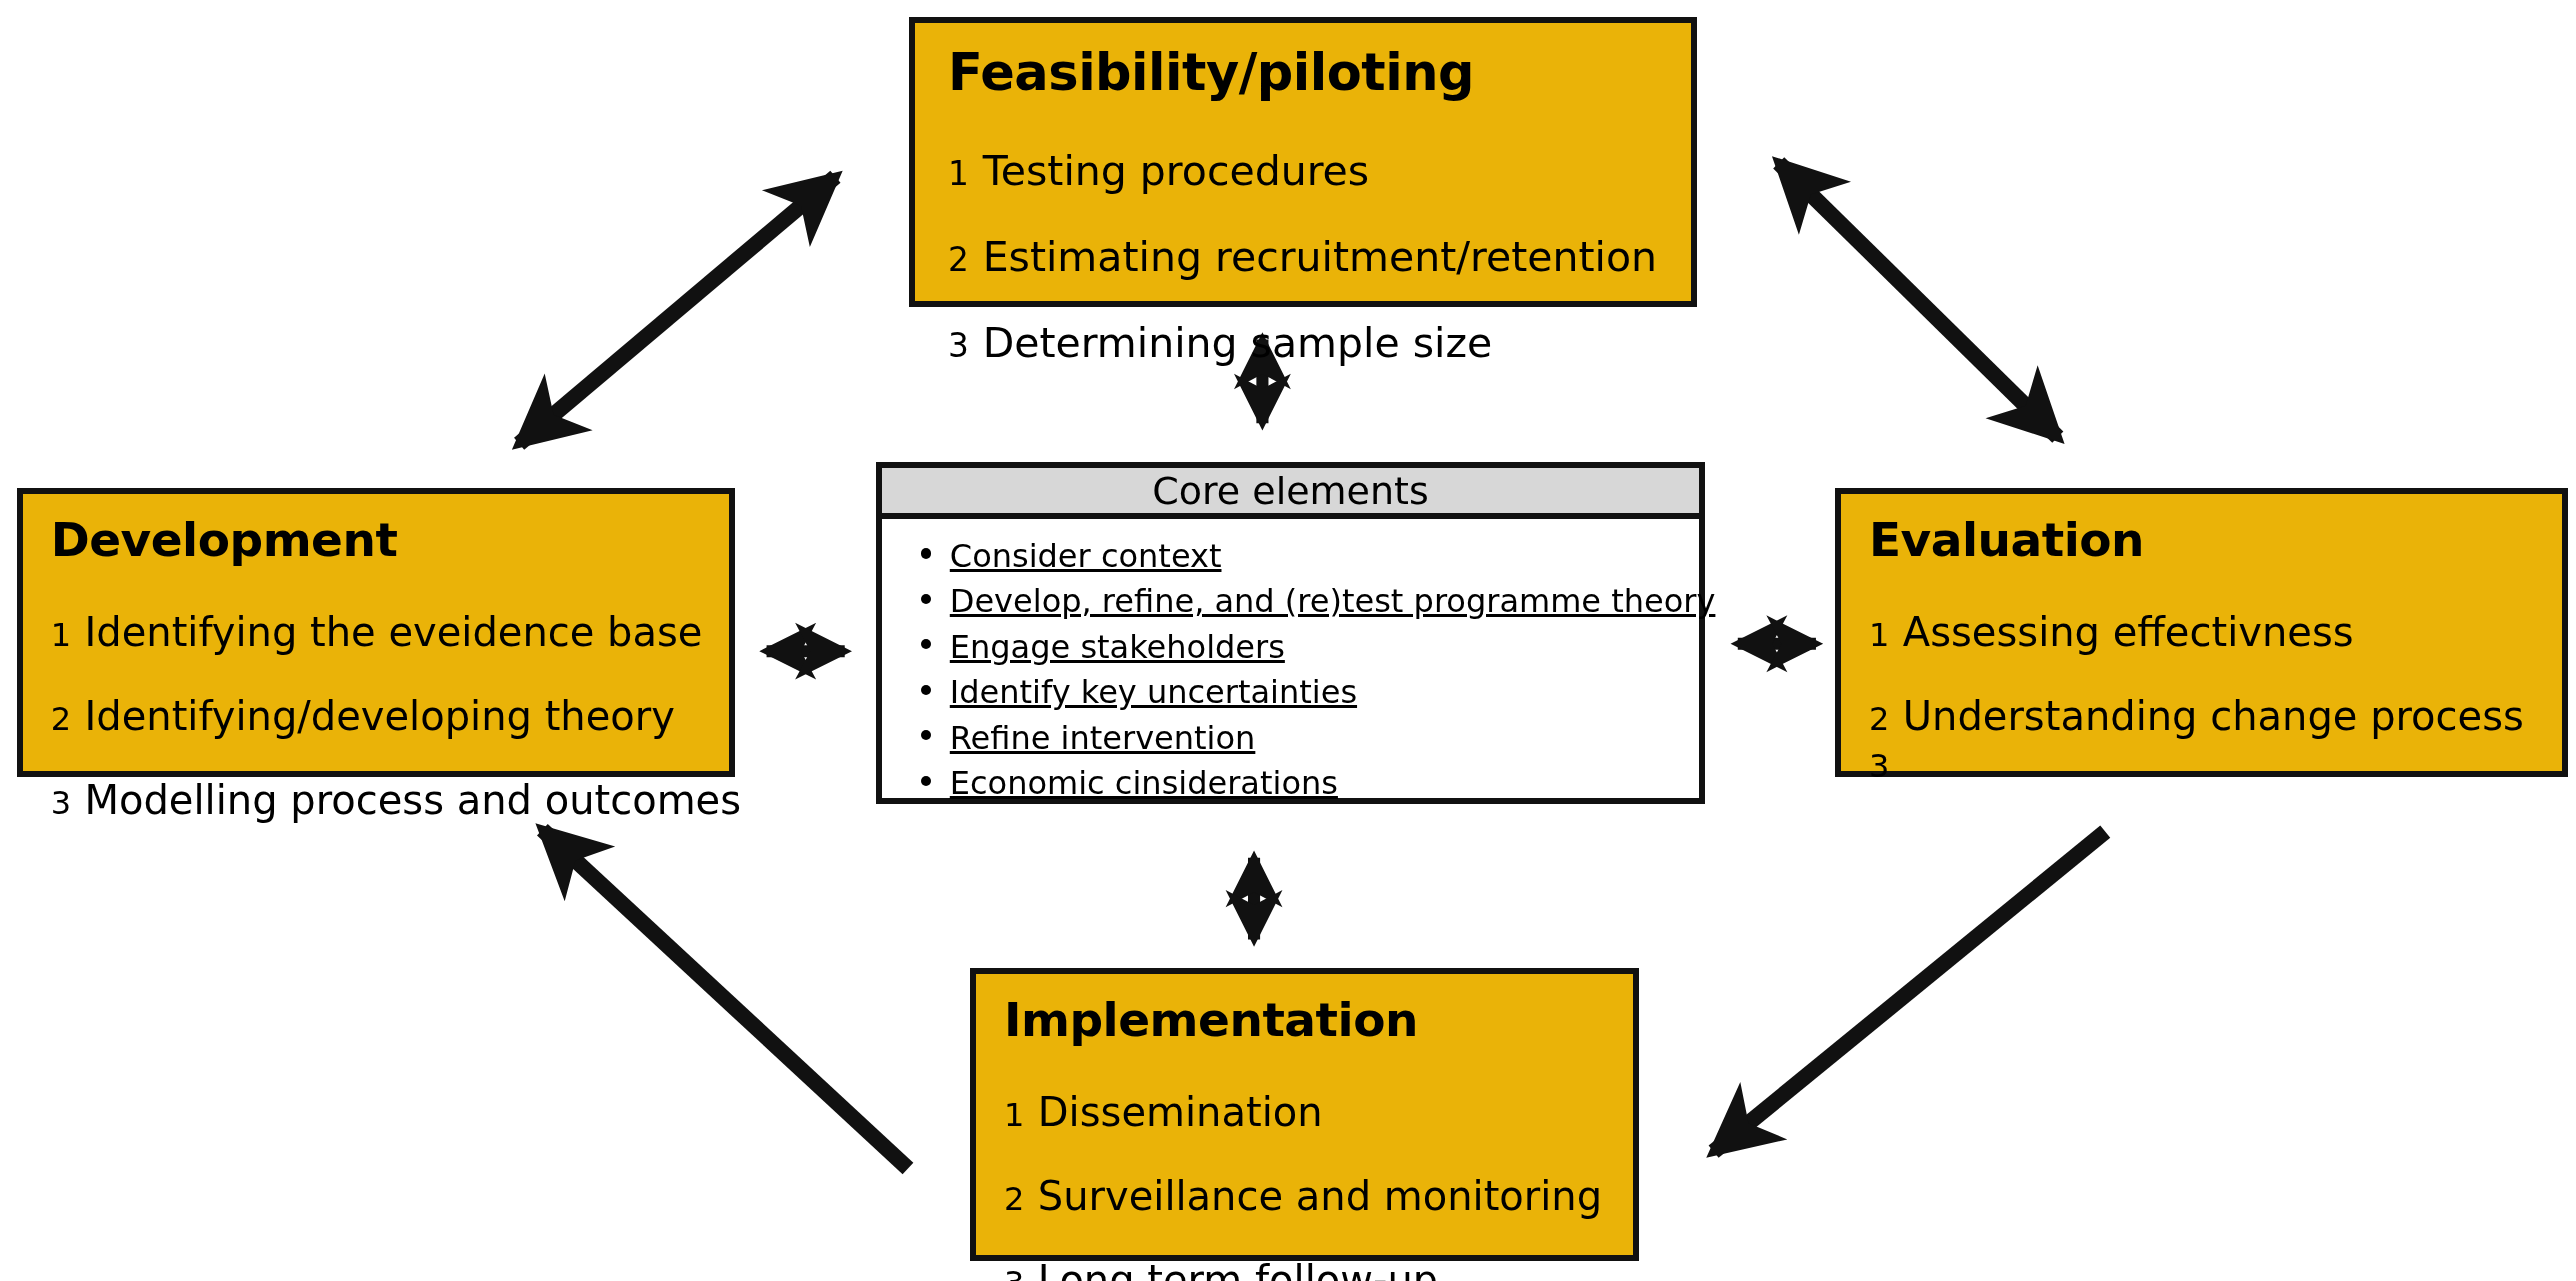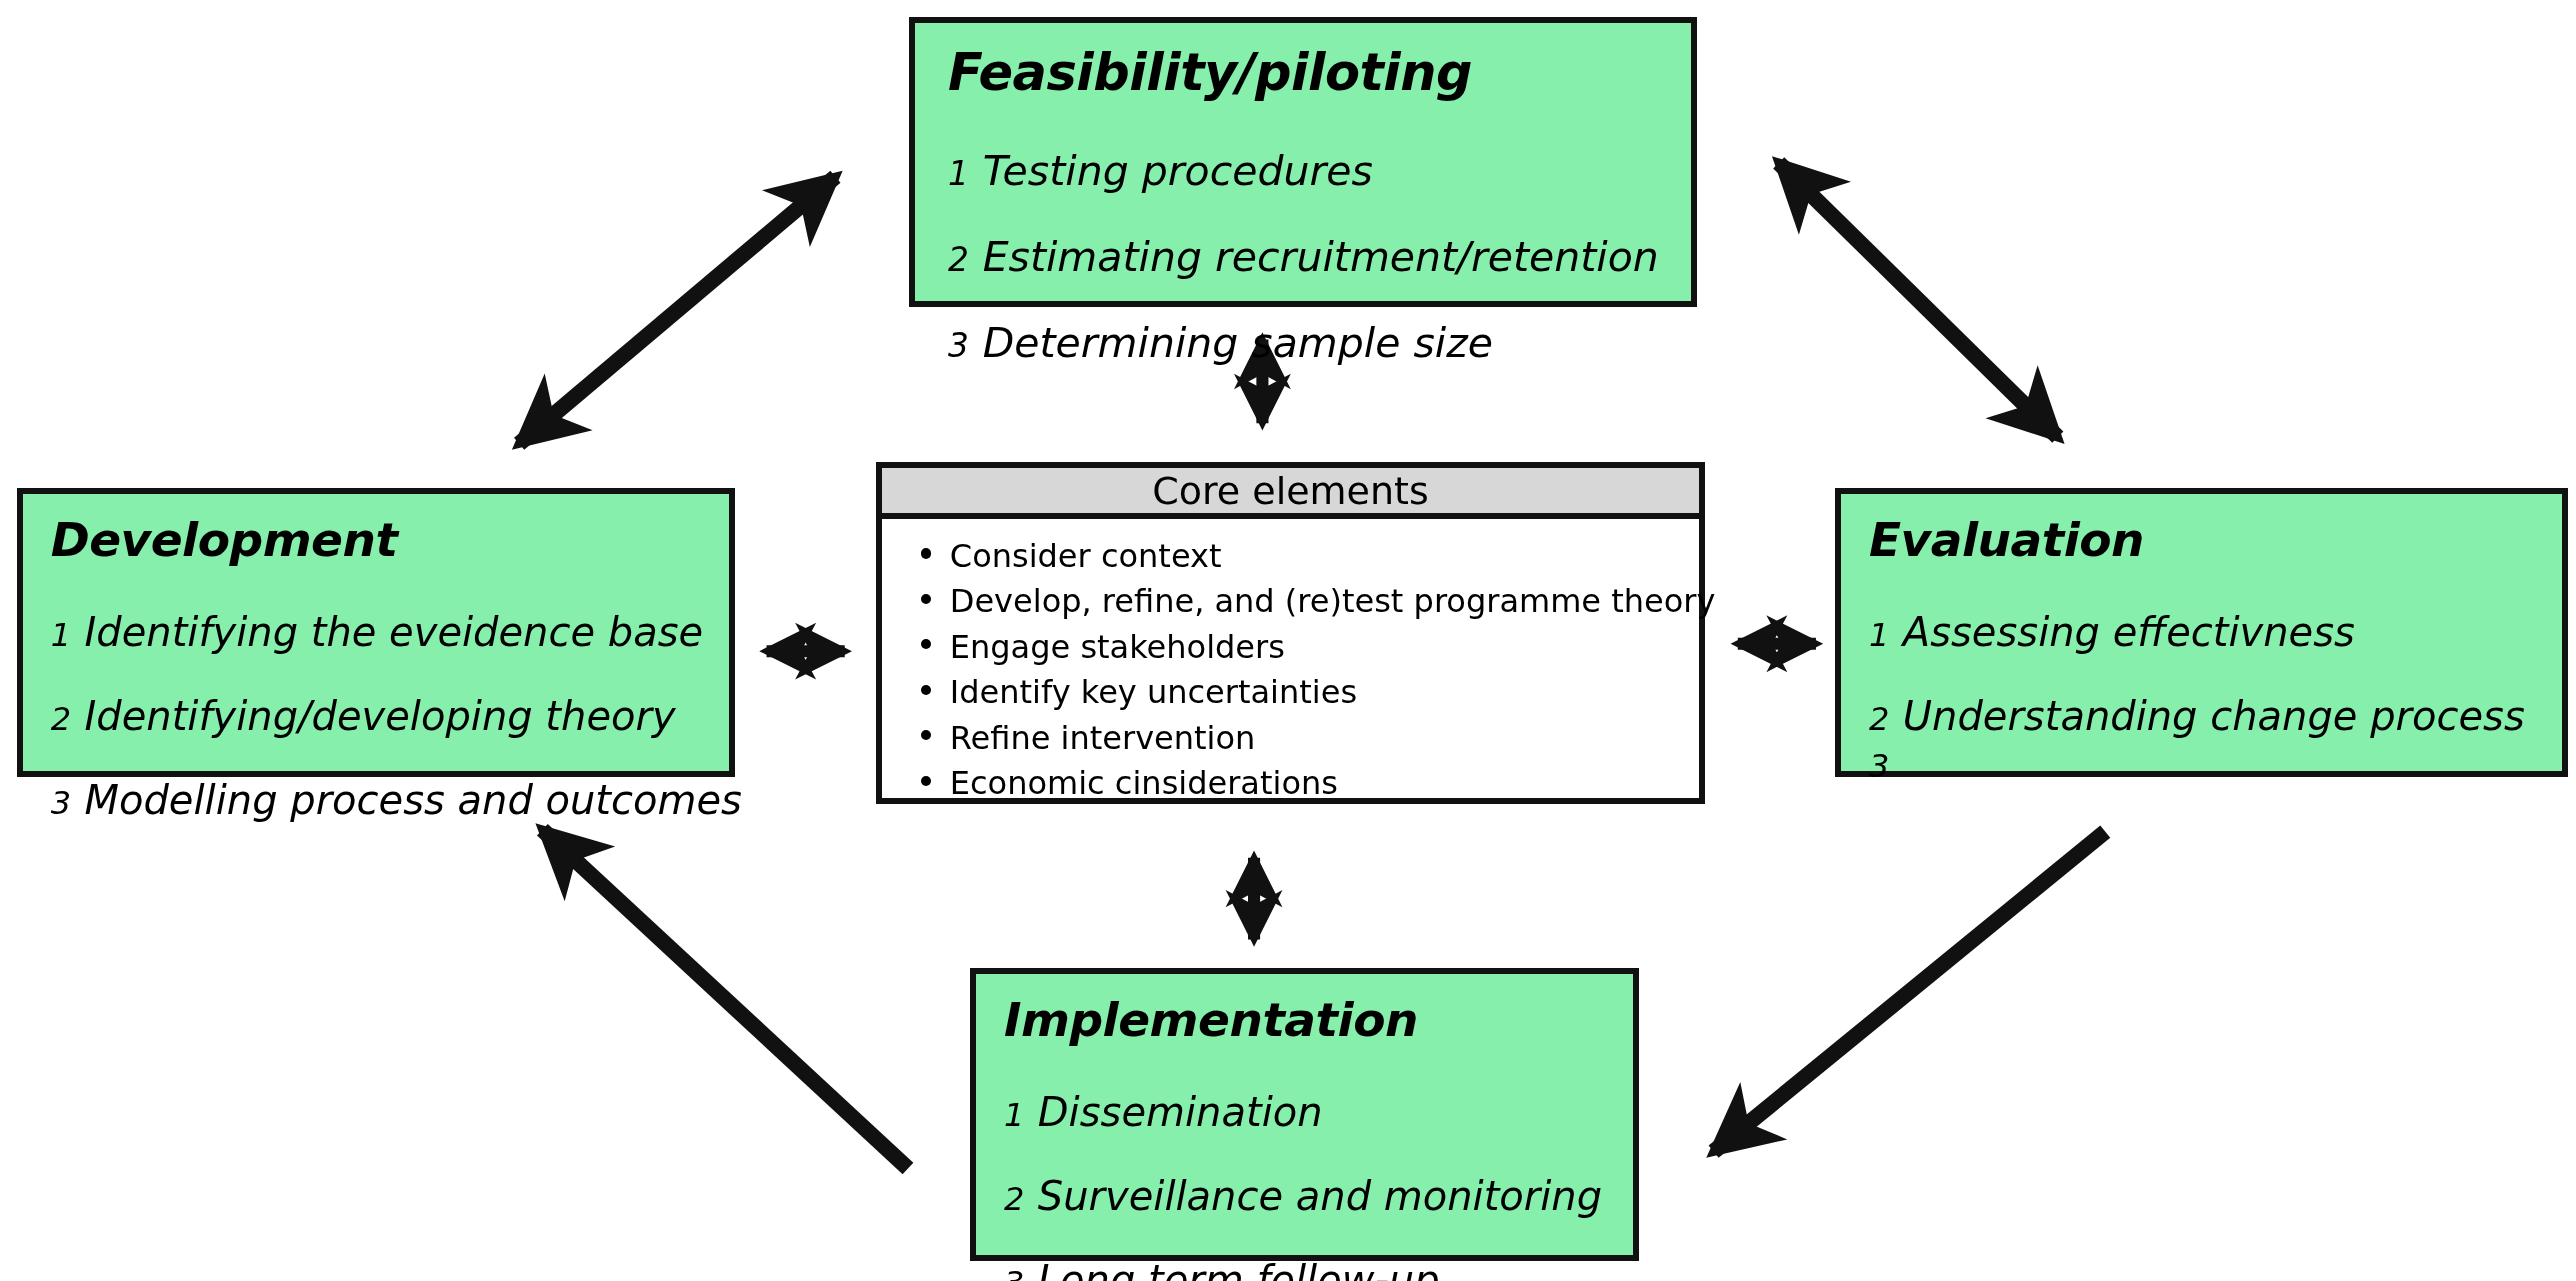--- a/index.html
+++ b/index.html
@@ -24,24 +24,23 @@
     top: 0;
     width: 2576px;
     height: 1281px;
     pointer-events: none;
   }
 
   
   .node-box {
     position: absolute;
     box-sizing: border-box;
-    background: #86efac;
+    background: #eab308;
     border: 6.5px solid #111111;
     z-index: 5;
-    font-style: italic;
   }
   .node-title {
     font-weight: bold;
     color: #000000;
     letter-spacing: -0.5px;
     white-space: nowrap;
   }
   .node-list {
     list-style: none;
     margin: 0;
@@ -137,20 +136,21 @@
     margin: 0;
     padding: 0;
     font-size: 32px;
     line-height: 1.42;
     color: #000000;
   }
   #core-body .bullet-list li {
     white-space: nowrap;
     display: flex;
     align-items: baseline;
+    text-decoration: underline;
   }
   .bullet-dot {
     flex: 0 0 auto;
     width: 10.2px; height: 10.2px;
     border-radius: 50%;
     background: #000000;
     margin-right: 18.6px;
     position: relative;
     top: -8.4px;
   }

